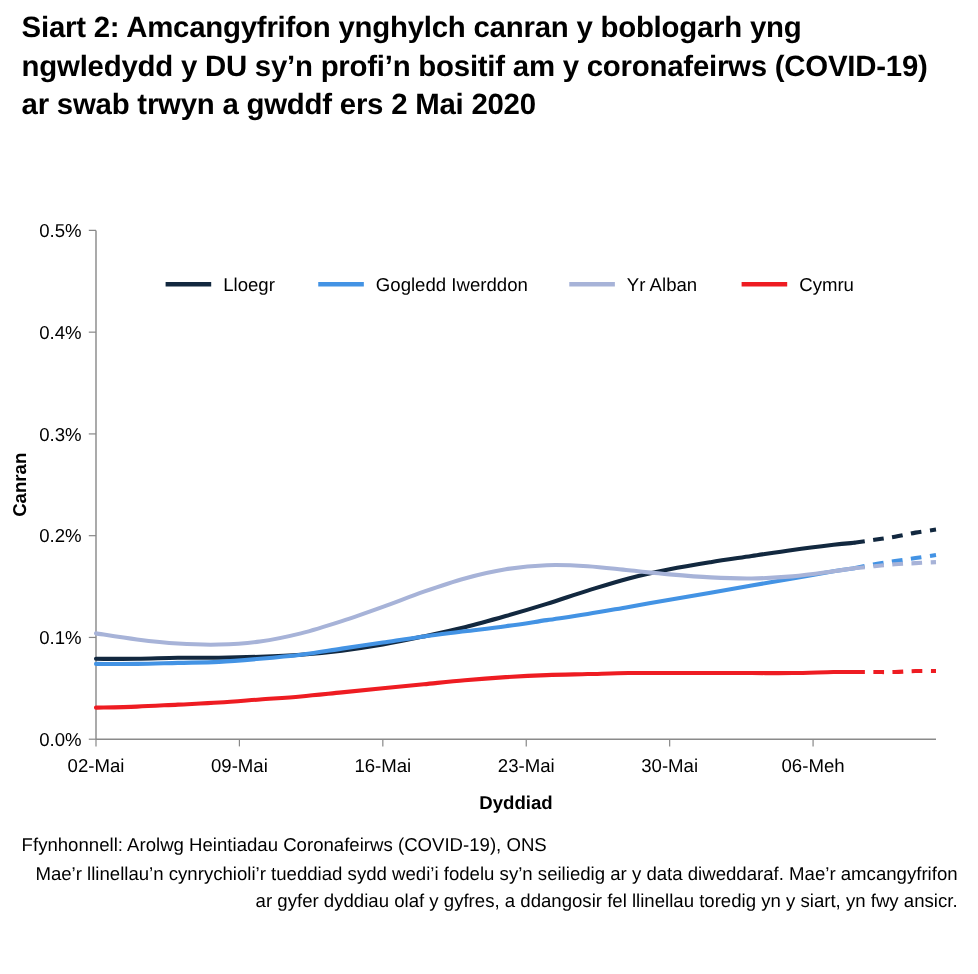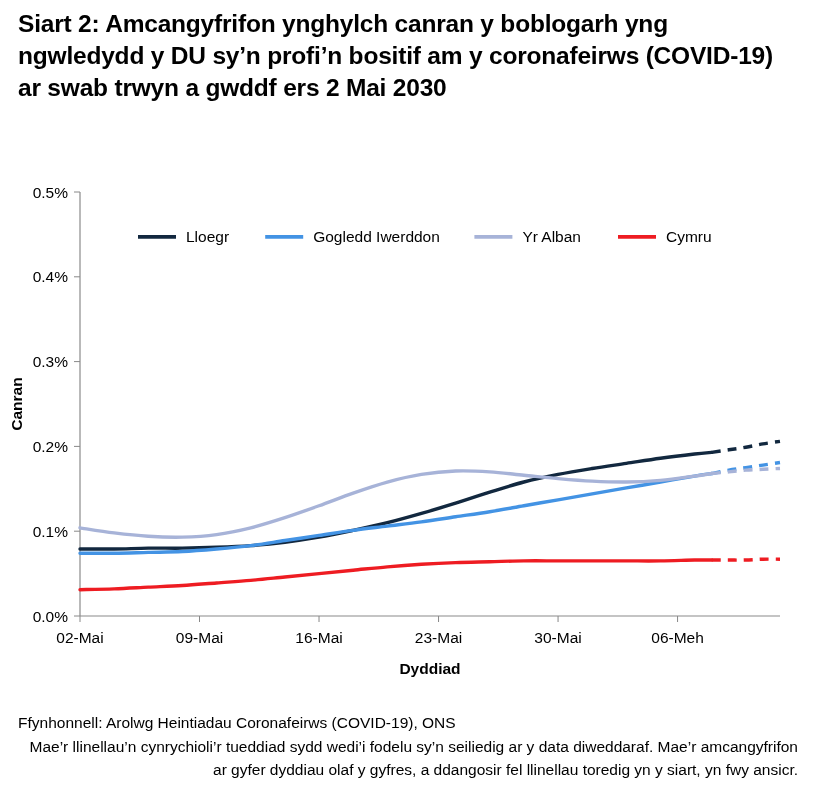--- a/index.html
+++ b/index.html
@@ -42,21 +42,20 @@
     display: block;
   }
   .footnote {
     position: absolute;
     left: 18px;
     top: 694px;
     width: 780px;
     font-size: 15.5px;
     line-height: 1.47;
     color: #000000;
-    margin-top: 18px;
   }
   .footnote .src {
     margin: 0 0 1px 0;
   }
   .footnote .note {
     margin: 0;
     text-align: right;
   }
   text {
     font-family: "Liberation Sans", sans-serif;
@@ -73,21 +72,21 @@
   .legend-label {
     font-size: 15.5px;
     fill: #000000;
   }
 </style>
 </head>
 <body>
 
 <div class="page">
 
-  <div class="chart-title">Siart 2: Amcangyfrifon ynghylch canran y boblogarh yng ngwledydd y DU sy’n profi’n bositif am y coronafeirws (COVID-19) ar swab trwyn a gwddf ers 2 Mai 2030</div>
+  <div class="chart-title">Siart 2: Amcangyfrifon ynghylch canran y boblogarh yng ngwledydd y DU sy’n profi’n bositif am y coronafeirws (COVID-19) ar swab trwyn a gwddf ers 2 Mai 2020</div>
 
   <div class="plot-wrap">
     <svg class="chart" id="chart-svg" width="815" height="500" viewBox="0 0 815 500">
 
       <g id="y-ticks">
           <text x="68" y="443.5" text-anchor="end" class="tick-label">0.0%</text>
           <line x1="74" y1="438" x2="80" y2="438" stroke="#888" stroke-width="1"></line>
           <text x="68" y="358.7" text-anchor="end" class="tick-label">0.1%</text>
           <line x1="74" y1="353.2" x2="80" y2="353.2" stroke="#888" stroke-width="1"></line>
           <text x="68" y="273.9" text-anchor="end" class="tick-label">0.2%</text>

